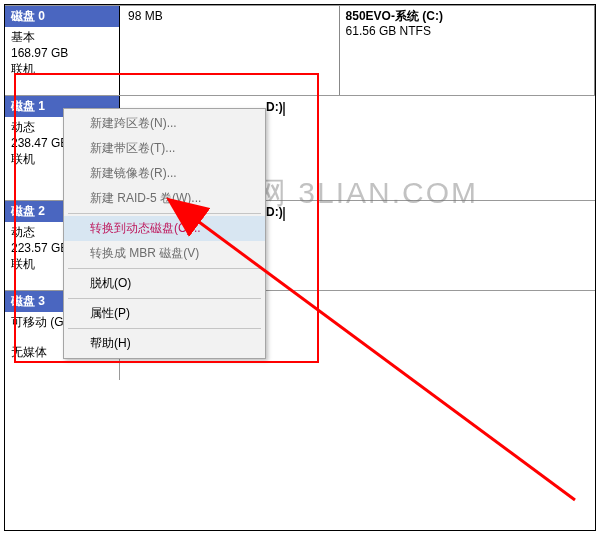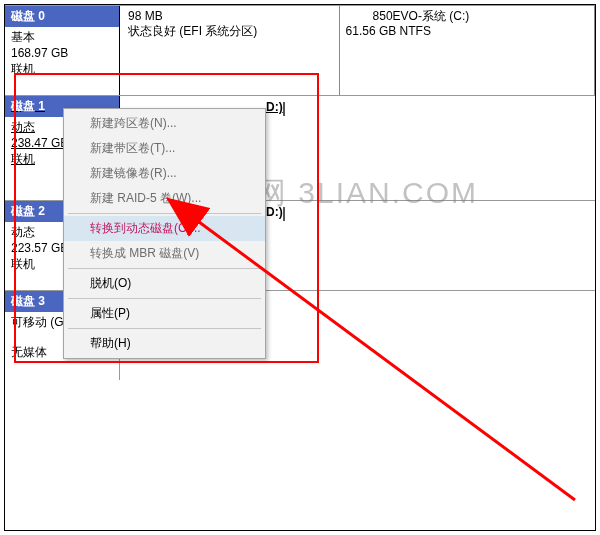--- a/index.html
+++ b/index.html
@@ -137,31 +137,30 @@
       <div class="info">联机</div>
     </div>
     <div class="right-area">
       <div class="vol-strip">
         <div class="seg" style="width:46%"></div>
         <div class="seg" style="width:54%"></div>
       </div>
       <div class="vol-info-row">
         <div class="vol" style="width:46%">
           <div>98 MB</div>
-          <div style="white-space:nowrap;overflow:hidden;">状态良好 (EFI 系统分区)</div>
         </div>
         <div class="vol" style="width:54%">
-          <div style="font-weight:normal;margin-left:27px;">850EVO-系统 (C:)</div>
+          <div style="font-weight:bold;">850EVO-系统 (C:)</div>
           <div>61.56 GB NTFS</div>
         </div>
       </div>
     </div>
   </div>
 
-  <div class="disk-row" style="min-height:75px;text-decoration:underline;">
+  <div class="disk-row" style="min-height:75px;">
     <div class="left-cell">
       <div class="disk-label-bar">磁盘 1</div>
       <div class="info">动态</div>
       <div class="info">238.47 GB</div>
       <div class="info">联机</div>
     </div>
     <div class="right-area" style="padding:4px 6px;">
       <div style="display:flex;">
           <div style="width:140px"></div>
         <div style="font-weight:bold;">D:)</div>

